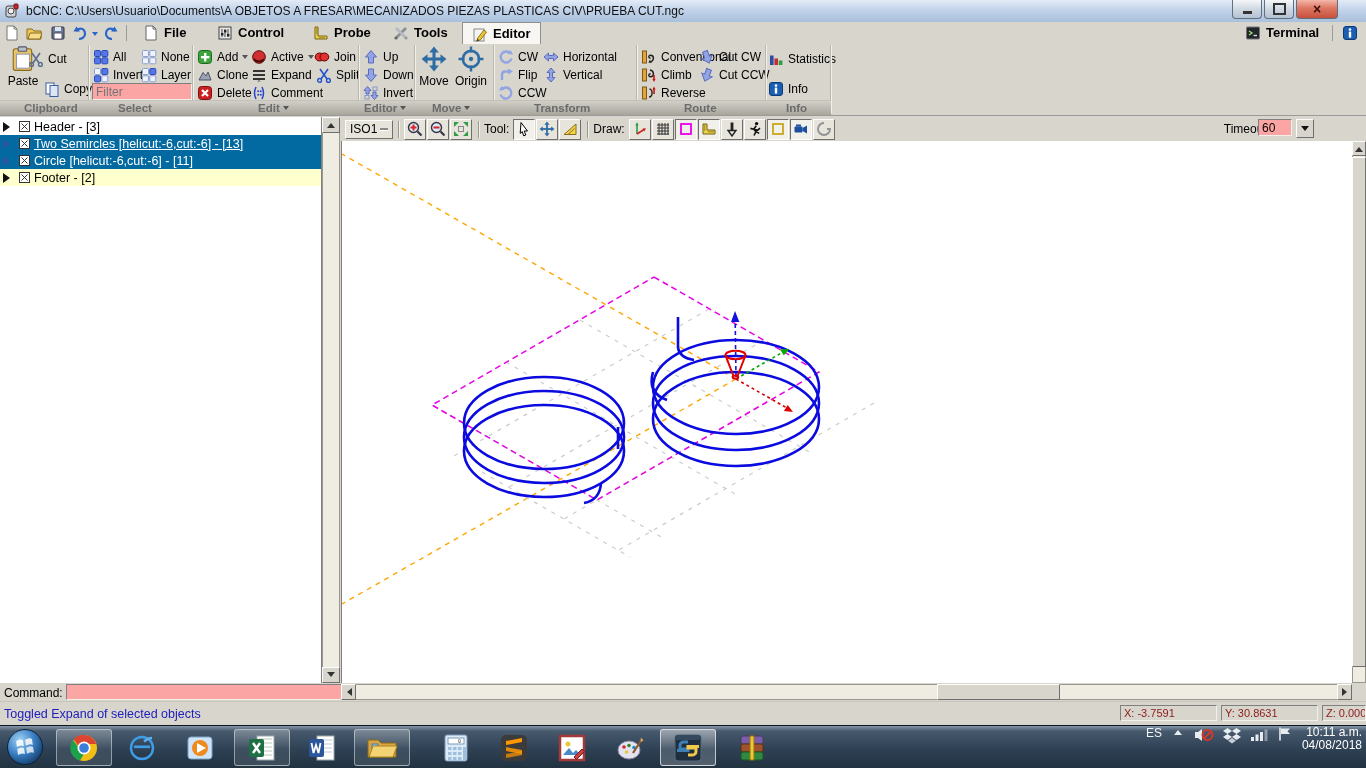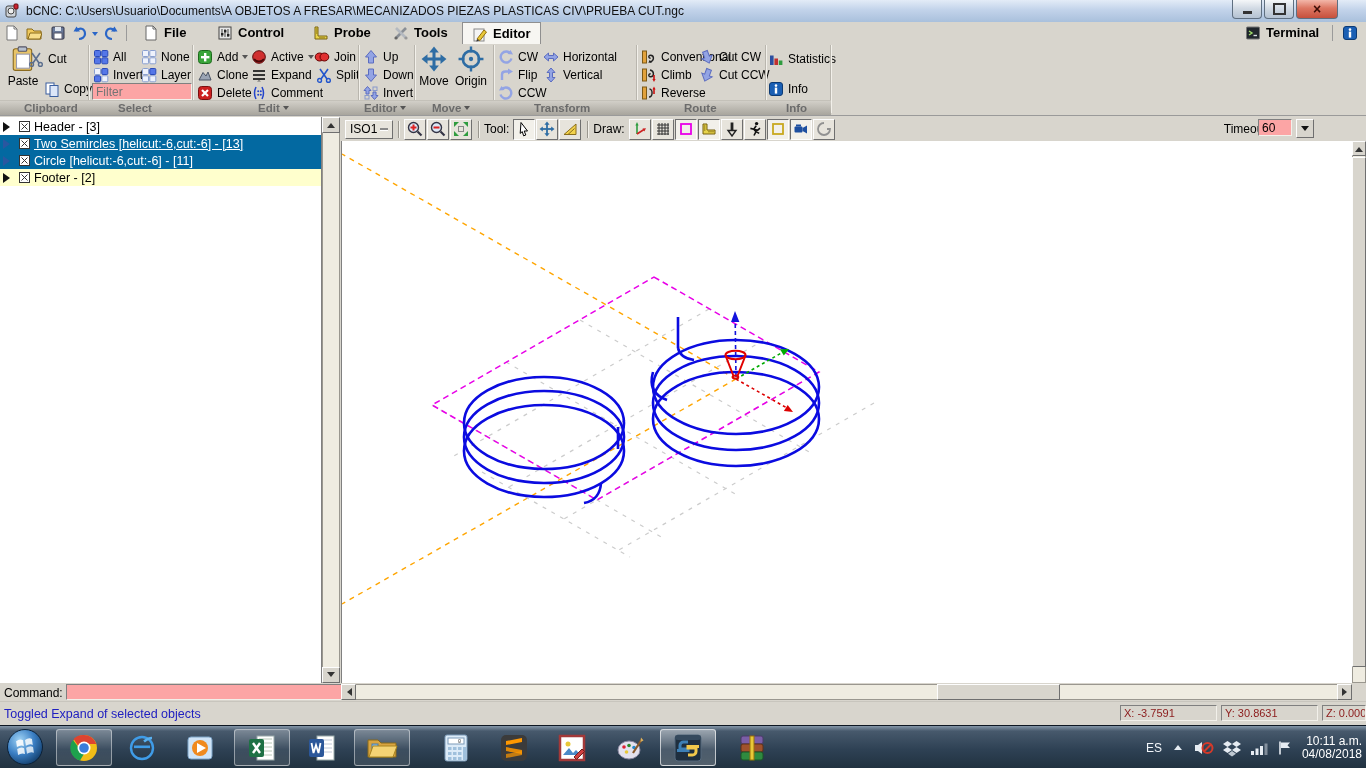--- a/index.html
+++ b/index.html
@@ -53,21 +53,21 @@
   #canvas-area{left:341px;top:141px;width:1012px;height:542px;background:#fff;border-left:1px solid #808080;box-sizing:border-box;}
   
   #cmdrow{left:0;top:683px;width:1366px;height:18px;background:#d8d5cd;}
   #statusrow{left:0;top:701px;width:1366px;height:24px;background:#d8d5cd;border-top:1px solid #c8c5bd;}
   .coordbox{position:absolute;top:3px;height:16px;border:1px solid;border-color:#808080 #f2f0ea #f2f0ea #808080;background:#d8d5cd;color:#8b1a1a;font-size:11px;padding:1px 3px;box-sizing:border-box;white-space:nowrap;overflow:hidden;}
   
   #taskbar{left:0;top:725px;width:1366px;height:43px;background:linear-gradient(#8496a7,#47596c 12%,#2e4154 55%,#20313f);border-top:1px solid #0d1722;}
   .tkbtn{position:absolute;top:3px;width:56px;height:37px;border-radius:3px;display:flex;align-items:center;justify-content:center;}
   .tkbtn.run{border:1px solid rgba(255,255,255,.45);background:linear-gradient(rgba(255,255,255,.28),rgba(255,255,255,.07) 55%,rgba(255,255,255,.12));box-sizing:border-box;}
   .tkbtn.activeapp{border:1px solid rgba(255,255,255,.65);background:linear-gradient(rgba(255,255,255,.45),rgba(255,255,255,.14) 55%,rgba(255,255,255,.22));box-sizing:border-box;}
-  #tray{position:absolute;right:4px;top:0;height:43px;display:flex;align-items:center;gap:9px;color:#f2f6fa;margin-left:36px;}
+  #tray{position:absolute;right:4px;top:0;height:43px;display:flex;align-items:flex-start;gap:9px;color:#f2f6fa;margin-left:36px;}
   #clock{text-align:right;font-size:12px;line-height:13px;color:#fff;}
 </style>
 </head>
 <body>
 
 <div id="root">
 
   <div id="titlebar" class="abs">
     <svg class="i16" style="margin-left:4px" viewBox="0 0 16 16">
         <rect x="2" y="3" width="10" height="11" rx="2" fill="#cfd4da" stroke="#444"></rect>

